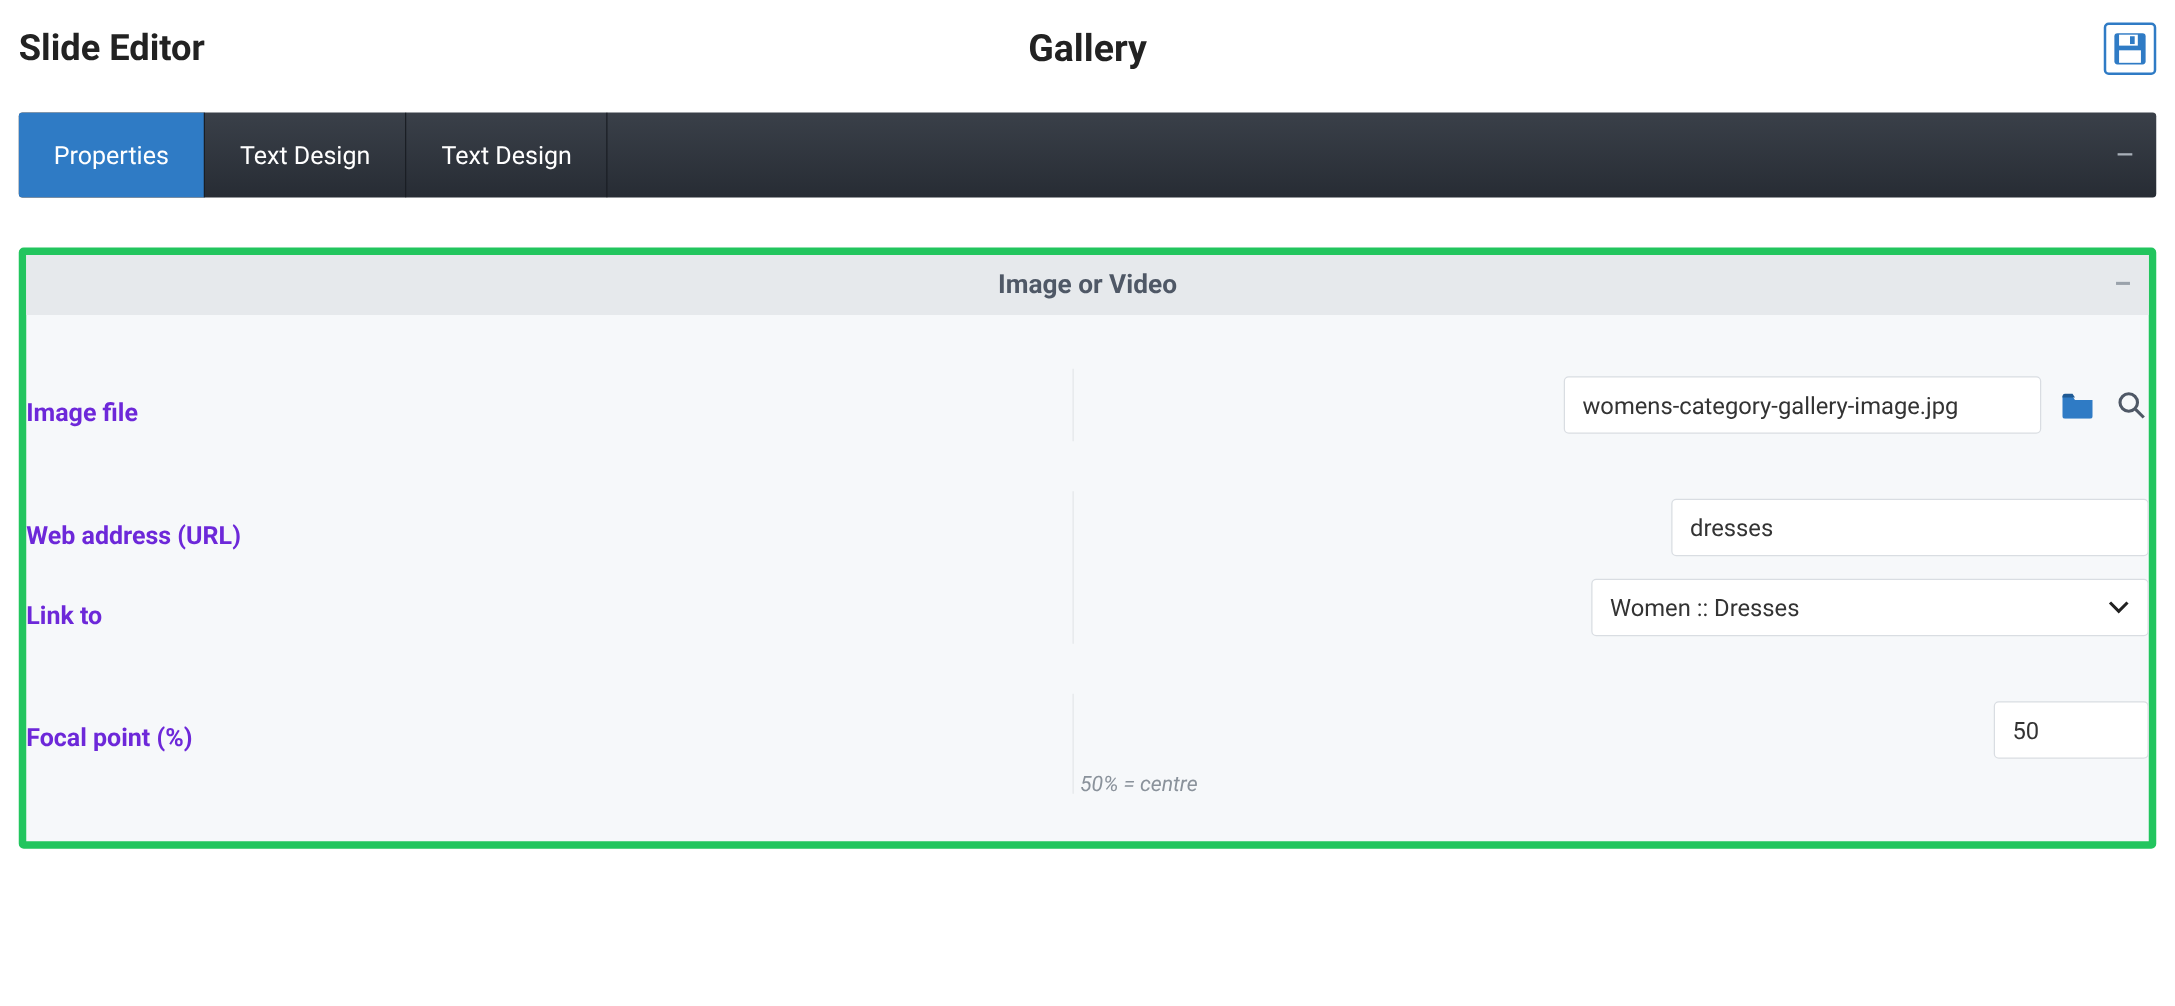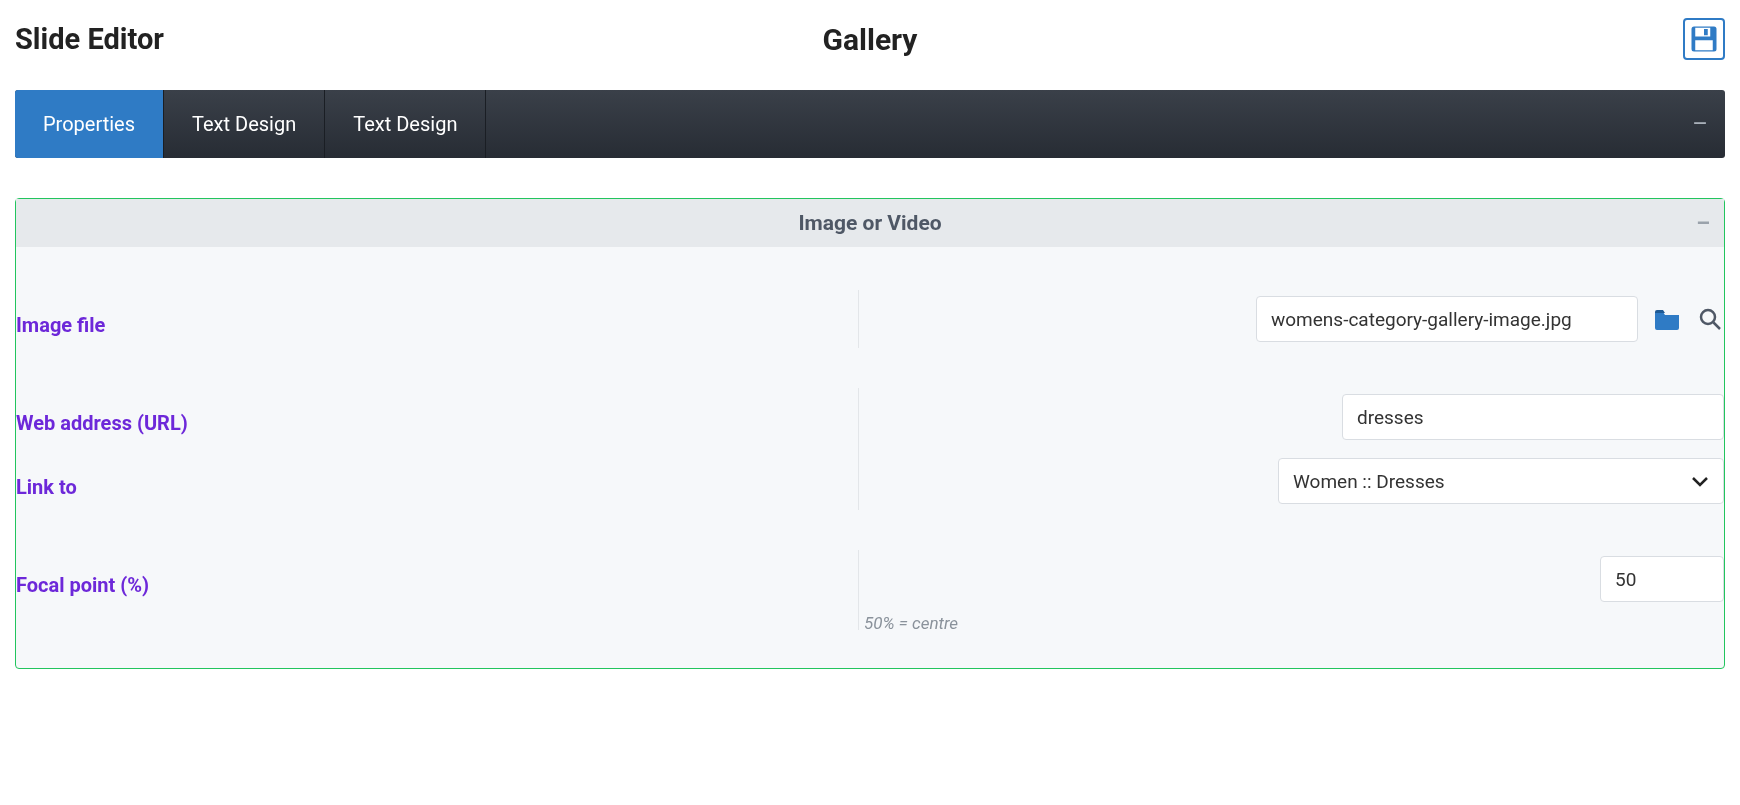--- a/index.html
+++ b/index.html
@@ -75,21 +75,21 @@
     display: flex;
     align-items: center;
     justify-content: center;
     color: #a9b0b9;
     font-size: 24px;
     cursor: pointer;
   }
 
   .panel {
     margin: 40px 15px 20px 15px;
-    border: 1px solid #22c55e;
+    border: 6px solid #22c55e;
     border-radius: 4px;
     background: #f6f8fa;
   }
   .panel-header {
     background: #e6e9ec;
     height: 48px;
     display: flex;
     align-items: center;
     justify-content: center;
     position: relative;

